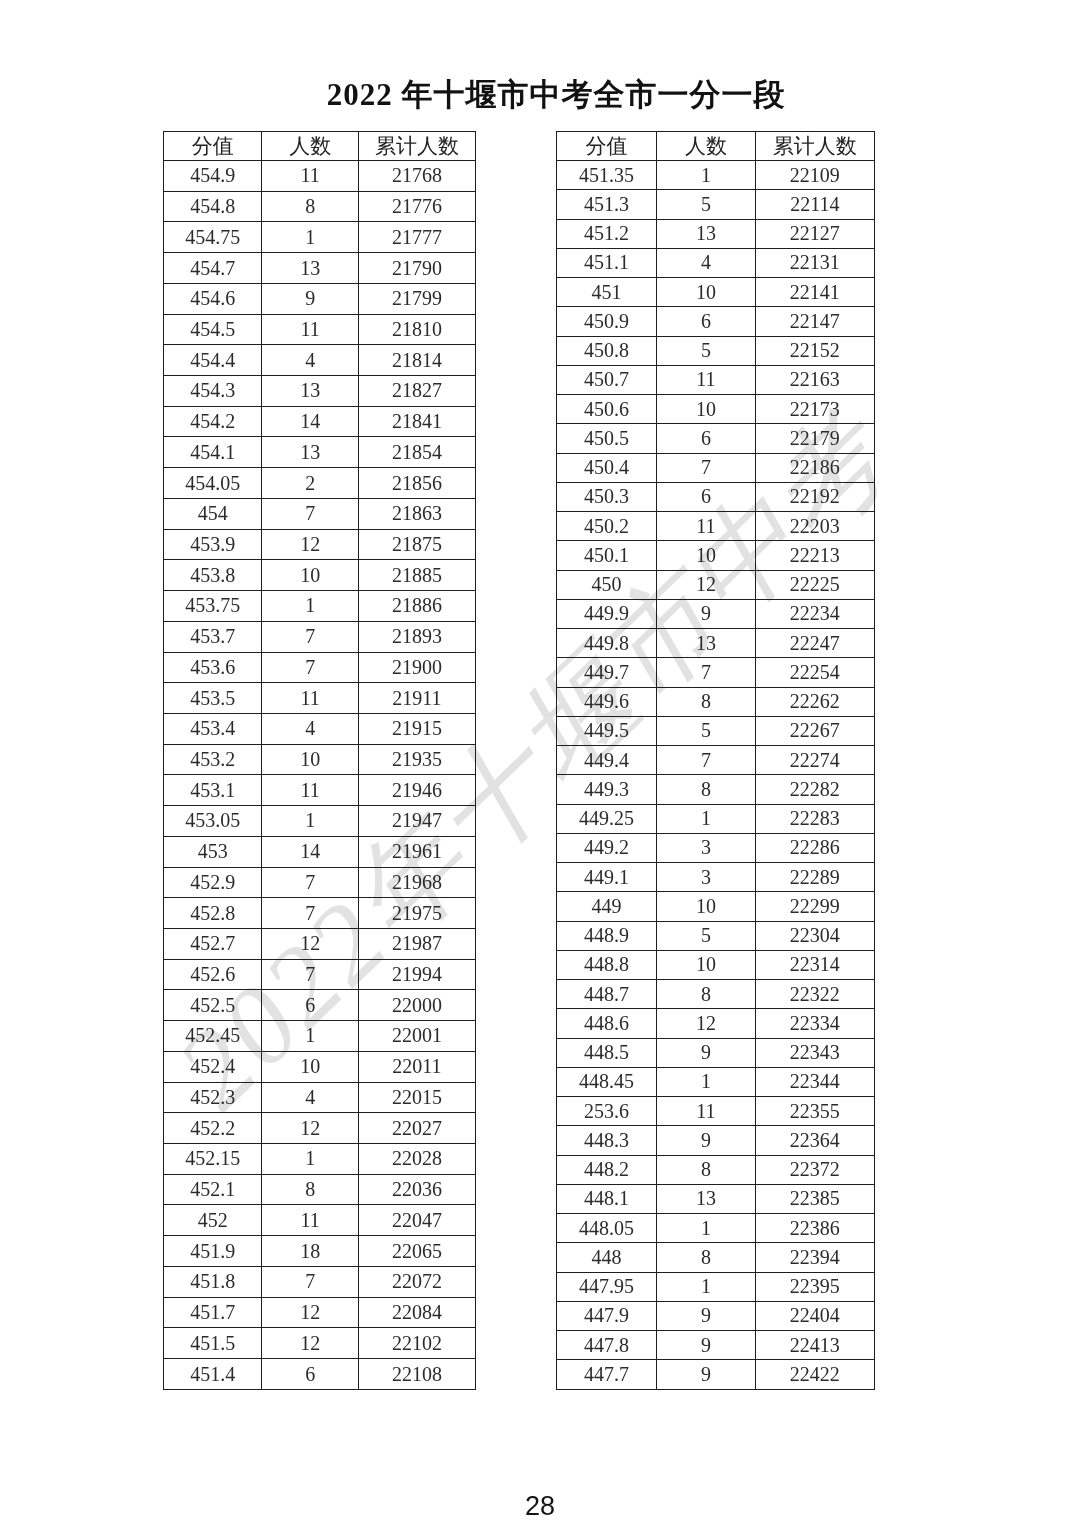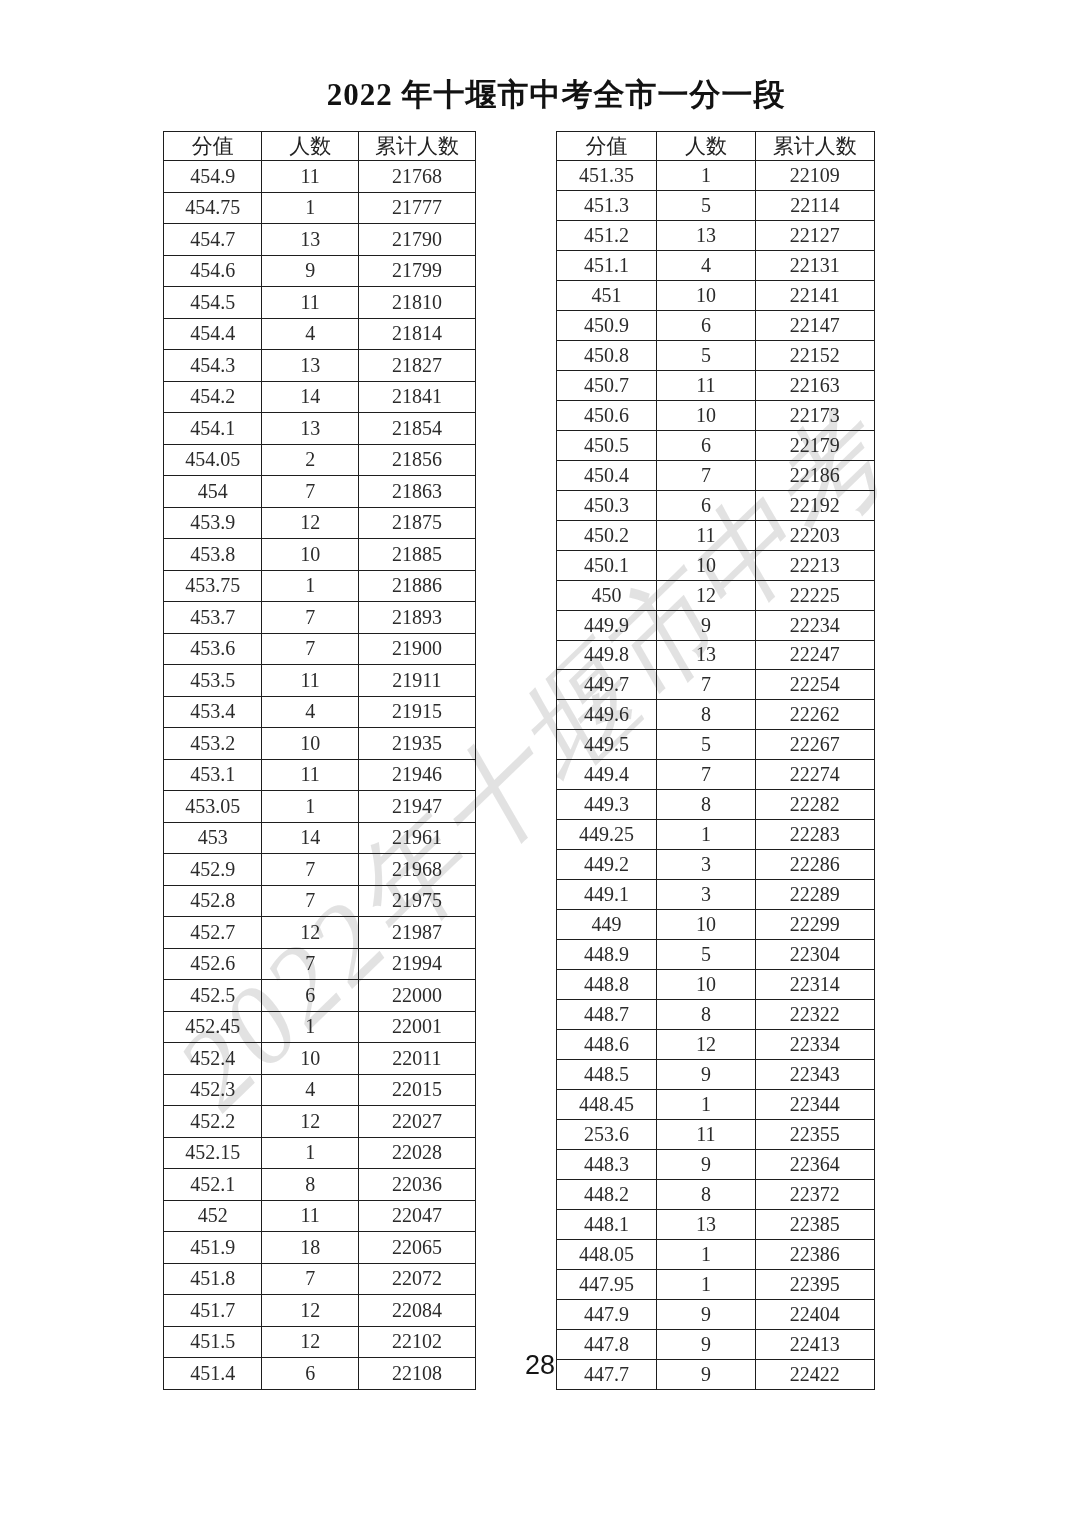--- a/index.html
+++ b/index.html
@@ -58,21 +58,21 @@
     color: #2b2b2b;
     padding: 0;
     overflow: hidden;
   }
   .score-table th { font-size: 21px; color: #222222; font-family: Liberation Mono, monospace; }
   .col-score { width: 31.5%; }
   .col-count { width: 31%; }
   .col-cum   { width: 37.5%; }
   .page-number {
     position: absolute;
-    top: 1350px; left: 0; width: 100%;
+    top: 1491px; left: 0; width: 100%;
     text-align: center;
     font-size: 27px;
     color: #141414;
     font-family: "Liberation Sans", "DejaVu Sans", sans-serif;
     z-index: 3;
   }
 </style>
 </head>
 <body>
 
@@ -95,20 +95,25 @@
         <th>累计人数</th>
       </tr>
     </thead>
     <tbody>
         <tr>
           <td>454.9</td>
           <td>11</td>
           <td>21768</td>
         </tr>
         <tr>
+          <td>454.8</td>
+          <td>8</td>
+          <td>21776</td>
+        </tr>
+        <tr>
           <td>454.75</td>
           <td>1</td>
           <td>21777</td>
         </tr>
         <tr>
           <td>454.7</td>
           <td>13</td>
           <td>21790</td>
         </tr>
         <tr>
@@ -487,20 +492,25 @@
           <td>448.1</td>
           <td>13</td>
           <td>22385</td>
         </tr>
         <tr>
           <td>448.05</td>
           <td>1</td>
           <td>22386</td>
         </tr>
         <tr>
+          <td>448</td>
+          <td>8</td>
+          <td>22394</td>
+        </tr>
+        <tr>
           <td>447.95</td>
           <td>1</td>
           <td>22395</td>
         </tr>
         <tr>
           <td>447.9</td>
           <td>9</td>
           <td>22404</td>
         </tr>
         <tr>

